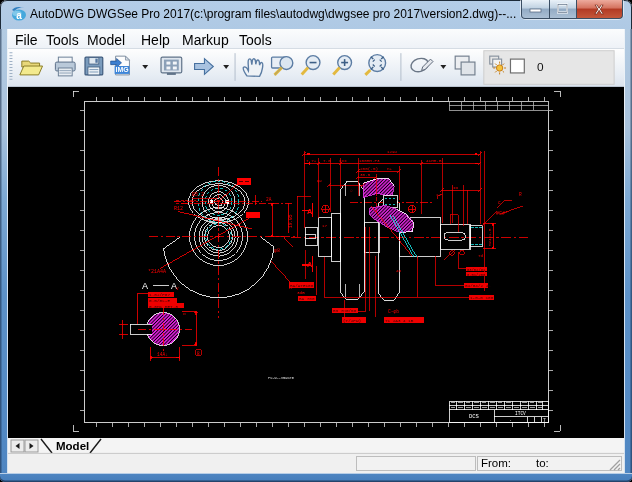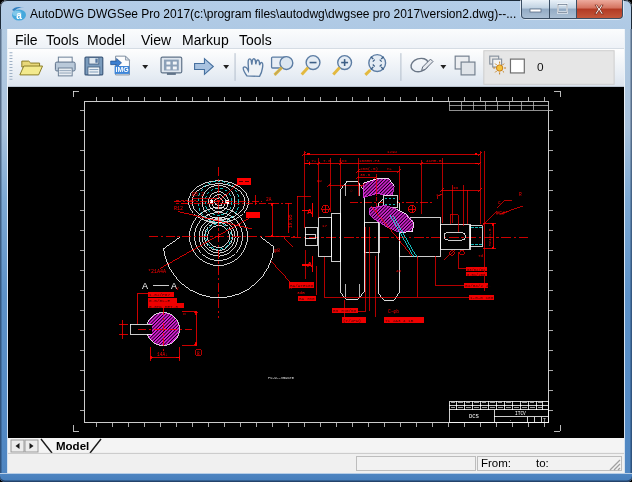--- a/index.html
+++ b/index.html
@@ -69,21 +69,21 @@
 </div>
 
 <div id="menubar">
 
   <span class="mi" style="left:7px">File</span>
 
   <span class="mi" style="left:38px">Tools</span>
 
   <span class="mi" style="left:79px">Model</span>
 
-  <span class="mi" style="left:133px">View</span>
+  <span class="mi" style="left:133px">Help</span>
 
   <span class="mi" style="left:174px">Markup</span>
 
   <span class="mi" style="left:231px">Tools</span>
 </div>
 
 <div id="toolbar">
   <svg width="616" height="37" viewBox="8 50 624 37" id="tbsvg">
 
   <line x1="11" y1="53" x2="11" y2="83" stroke="#9fb1c5" stroke-width="3" stroke-dasharray="1 2"></line>

